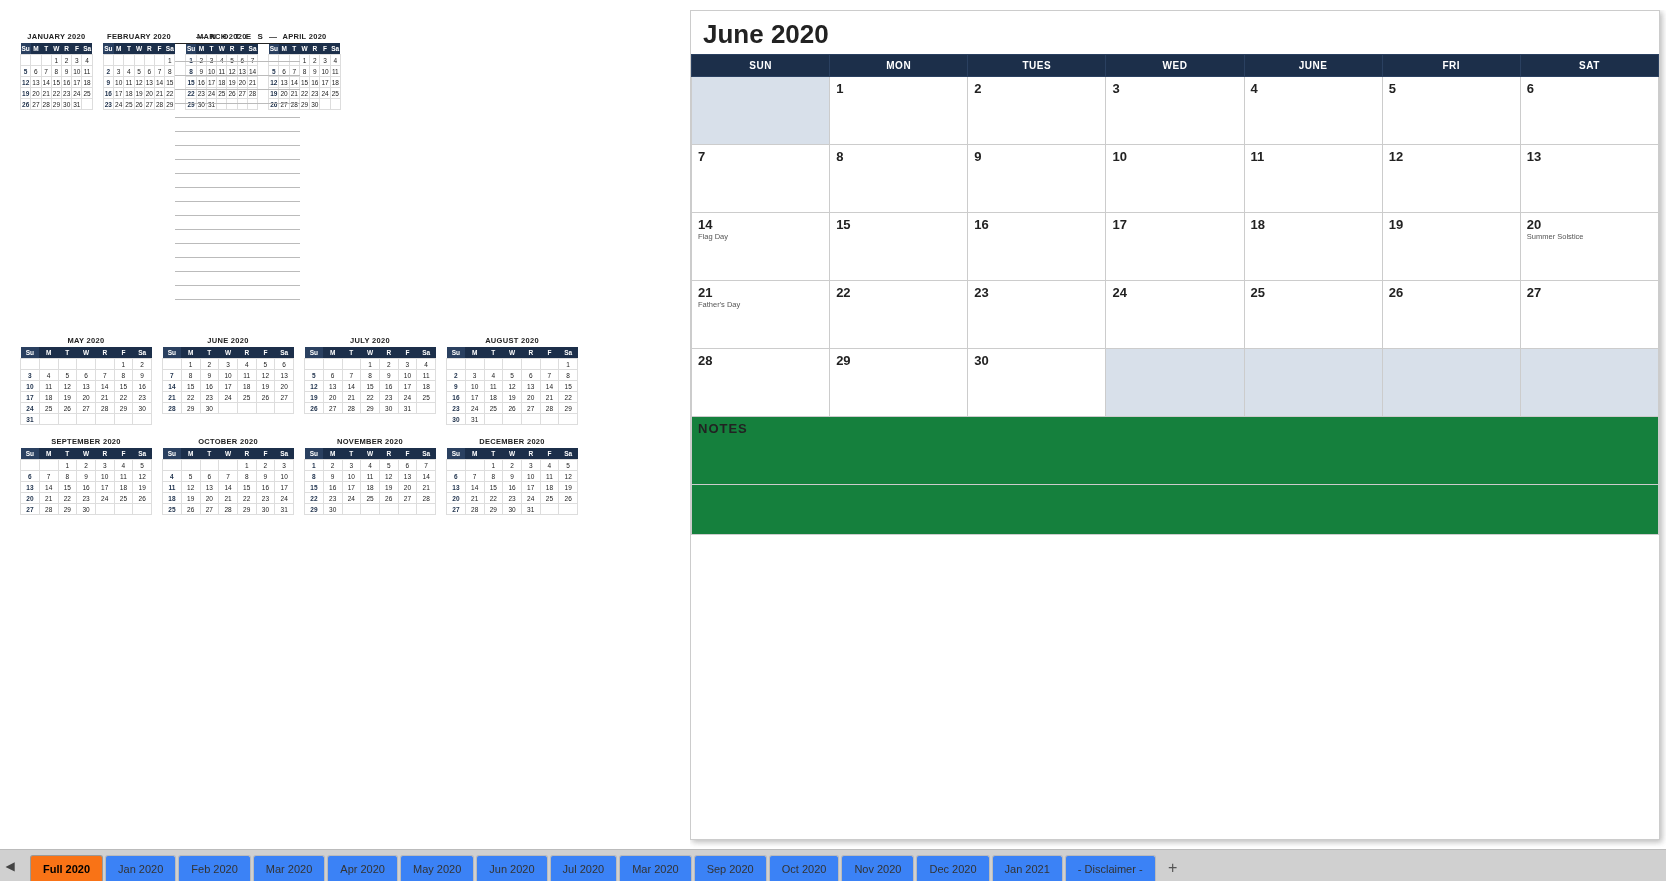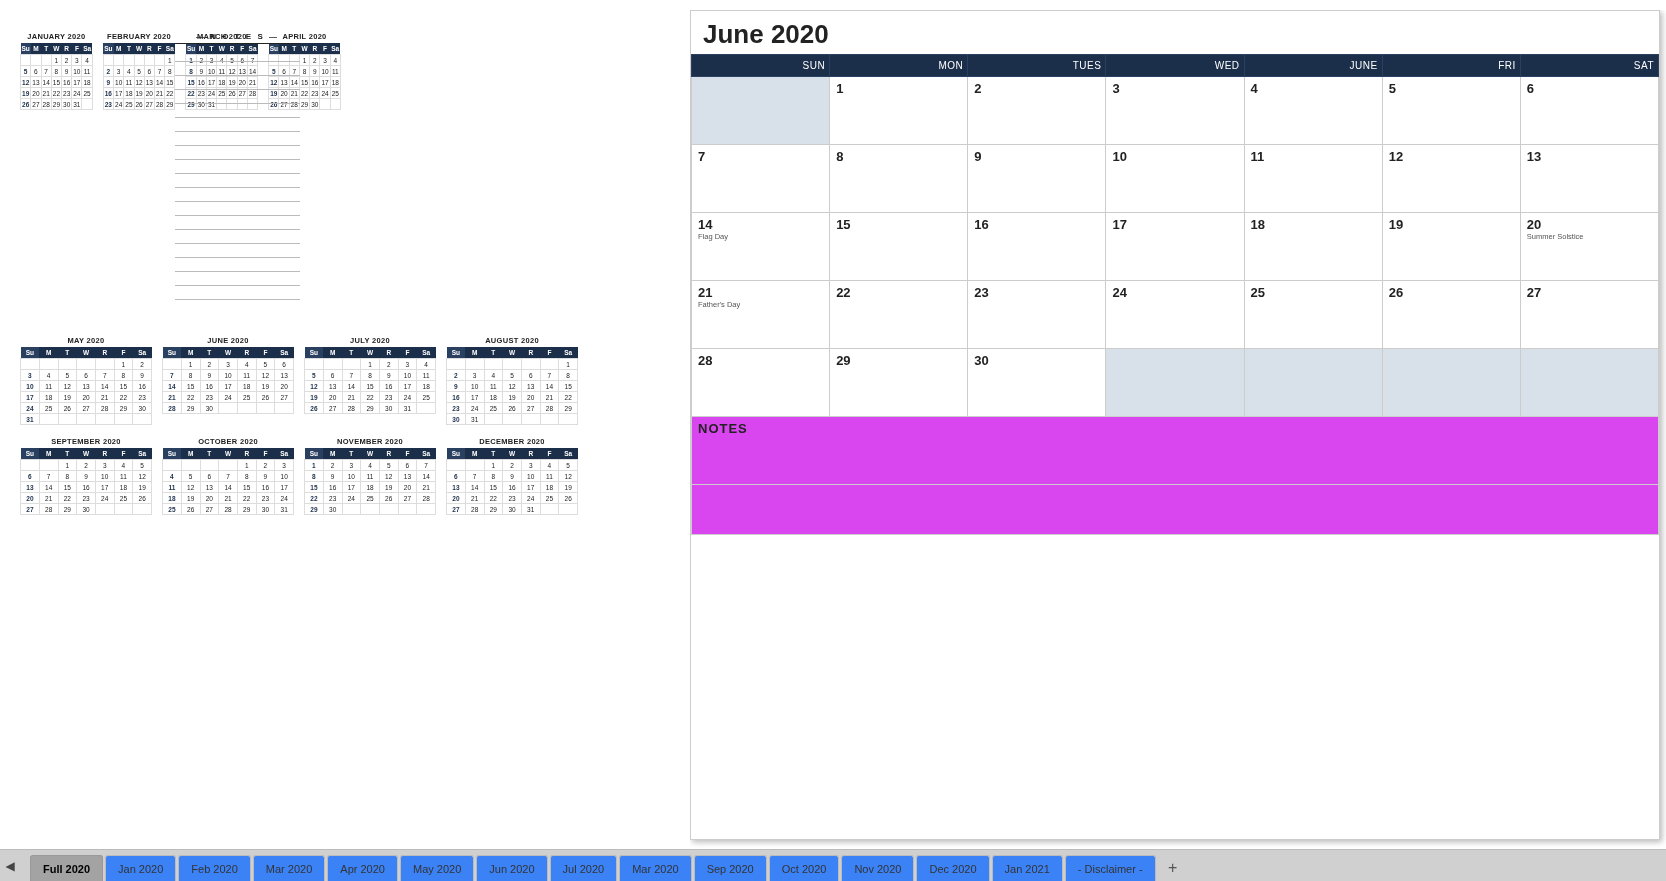--- a/index.html
+++ b/index.html
@@ -107,24 +107,24 @@
       padding: 8px 12px 4px 12px;
     }
     .stacked-cal table.month-table {
       width: 100%;
       border-collapse: collapse;
       font-size: 11px;
     }
     .stacked-cal table.month-table thead th {
       background: #1c2f4a;
       color: #fff;
-      font-weight: normal;
+      font-weight: bold;
       font-size: 10px;
       padding: 5px 4px;
-      text-align: right;
+      text-align: center;
       border: 1px solid #2a4060;
       letter-spacing: 0.5px;
     }
     .stacked-cal table.month-table tbody td {
       border: 1px solid #ccc;
       vertical-align: top;
       padding: 4px 6px;
       height: 68px;
       font-size: 13px;
       font-weight: bold;
@@ -134,21 +134,21 @@
     .stacked-cal table.month-table tbody td.empty {
       background: #d8e0ea;
     }
     .stacked-cal table.month-table tbody td .holiday {
       display: block;
       font-size: 7.5px;
       font-weight: normal;
       color: #555;
     }
     .notes-row td {
-      background: #d946ef;
+      background: #15803d;
       height: 60px;
       vertical-align: top;
       padding: 4px 8px;
       font-size: 11px;
       font-weight: bold;
       letter-spacing: 1px;
     }
 
     
     #tab-bar {
@@ -172,21 +172,21 @@
       border-bottom: none;
       border-radius: 3px 3px 0 0;
       display: flex;
       align-items: center;
       cursor: pointer;
       white-space: nowrap;
       background: #3b82f6;
       color: #333;
     }
     .tab.active {
-      background: #a3a3a3;
+      background: #f97316;
       font-weight: bold;
       color: #000;
       border-color: #999;
     }
     .tab-add {
       height: 22px;
       width: 22px;
       display: flex;
       align-items: center;
       justify-content: center;

